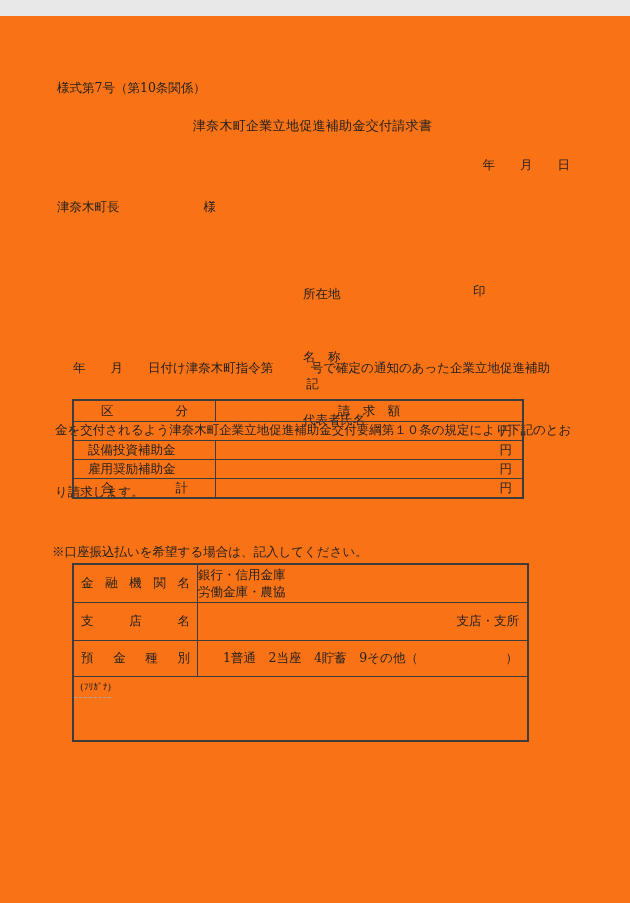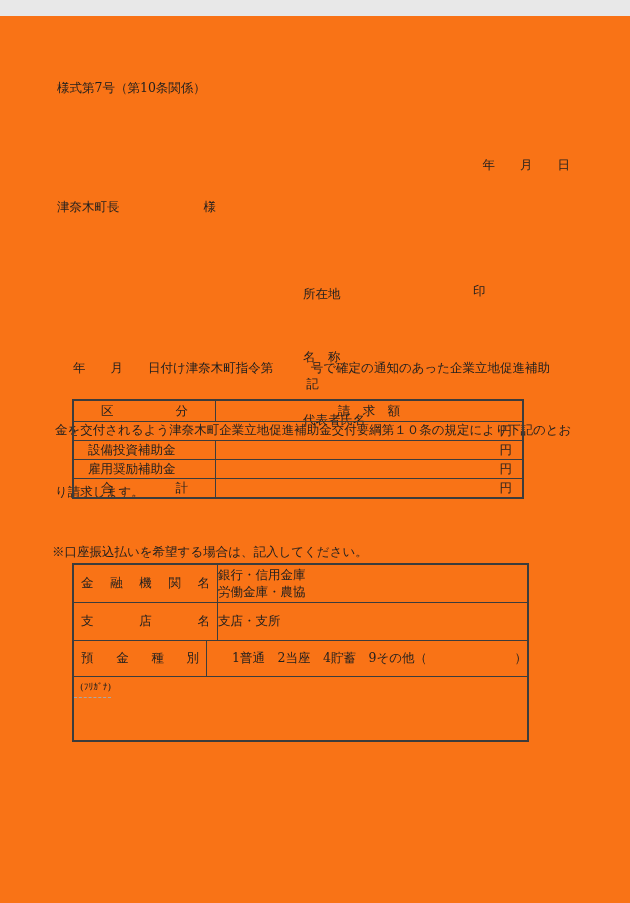--- a/index.html
+++ b/index.html
@@ -36,41 +36,42 @@
   .ct-c1 { width:142px; border-right:1px solid #3c3c3c; display:flex; align-items:center; }
   .ct-c1 > span { display:block; width:100%; padding:0 14px; }
   .ct-c1.spread > span { padding:0 27px; text-align:justify; text-align-last:justify; }
   .ct-c2 { flex:1; display:flex; align-items:center; justify-content:center; }
   .ct-c2.amount { justify-content:flex-end; padding-right:10px; }
 
   
   .bank-table { position:absolute; left:72px; top:547px; width:457px; border:2px solid #3c3c3c; }
   .bt-row { display:flex; border-top:1px solid #3c3c3c; }
   .bt-row:first-child { border-top:none; }
-  .bt-label { width:144px; border-right:1px solid #3c3c3c; display:flex; align-items:center; padding:8px 7px; }
+  .bt-label { width:124px; border-right:1px solid #3c3c3c; display:flex; align-items:center; padding:8px 7px; }
   .bt-label > span { display:block; width:100%; text-align:justify; text-align-last:justify; }
   .bt-content { flex:1; position:relative; }
   .row-institution { height:37px; }
   .row-institution .bt-content { padding:2px 8px 0 0; line-height:16.5px; }
   .row-branch { height:38px; }
-  .row-branch .bt-content { display:flex; align-items:center; justify-content:flex-start; padding-right:8px; }
+  .row-branch .bt-content { display:flex; align-items:center; justify-content:flex-end; padding-right:8px; }
   .row-type { height:36px; }
   .row-type .bt-content { display:flex; align-items:center; padding-left:25px; white-space:pre; }
   .row-holder { height:64px; }
   .row-holder .bt-content { display:flex; flex-direction:row; }
   .furigana-strip { height:21px; border-bottom:1px dashed #a8a8a8; font-size:9.5px; padding:4px 0 0 6px; }
   .name-blank { flex:1; }
 </style>
 </head>
 <body>
 
 <div class="page">
 
   <div class="abs form-number">様式第7号（第10条関係）</div>
 
+  <div class="abs doc-title">津奈木町企業立地促進補助金交付請求書</div>
 
   <div class="abs date-line">年　　月　　日</div>
 
   <div class="abs applicant">
     <div>所在地</div>
     <div>名　称</div>
     <div>代表者氏名</div>
   </div>
 
   <div class="abs addressee">

